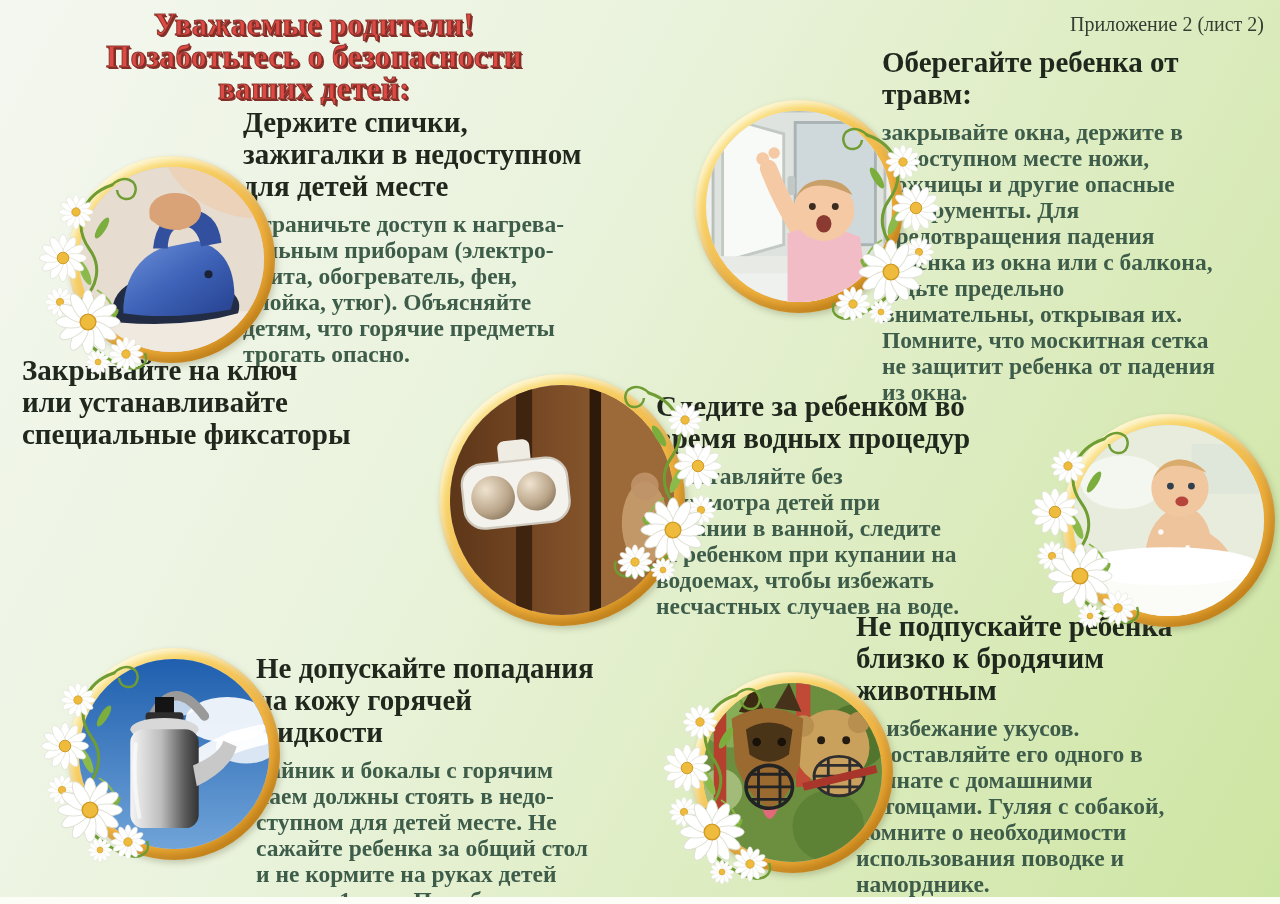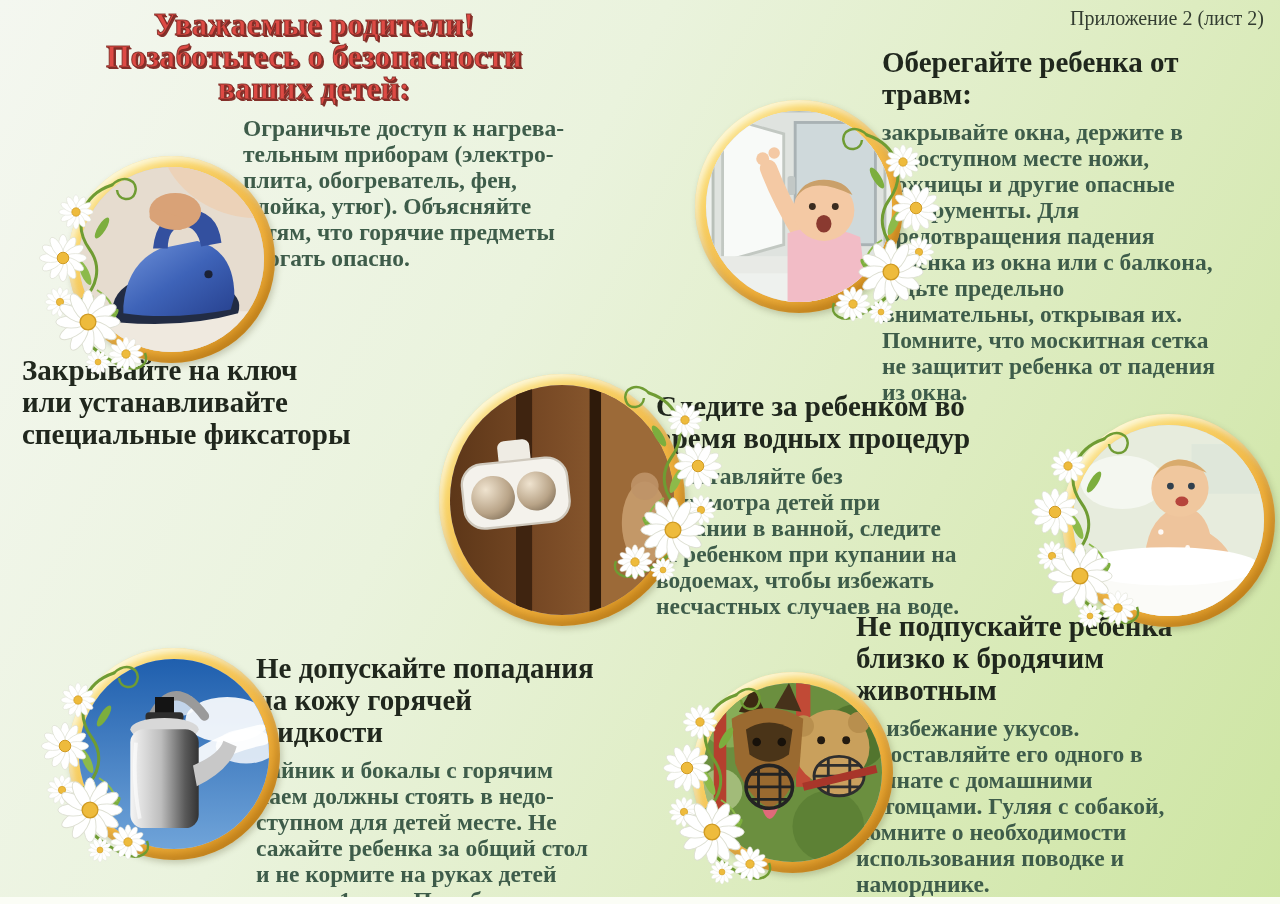--- a/index.html
+++ b/index.html
@@ -8,21 +8,21 @@
   .poster{
     position:relative;width:1280px;height:904px;overflow:hidden;
     background:linear-gradient(118deg,#f4f7f0 0%,#eaf3dd 38%,#ddecc0 68%,#cde5a2 100%);
     font-family:"Liberation Serif","DejaVu Serif",serif;
   }
   .poster::after{ 
     content:"";position:absolute;left:0;right:0;bottom:0;height:7px;background:#fbfdf6;
   }
 
   .annotation{
-    position:absolute;top:7px;right:16px;
+    position:absolute;top:13px;right:16px;
     font-size:20px;color:#333d31;white-space:pre-line;
   }
 
   .title{
     position:absolute;left:40px;top:5px;width:540px;margin:4px;
     text-align:center;font-weight:bold;font-size:31px;line-height:32px;
     letter-spacing:.5px;color:#dd4a44;white-space:pre-line;
     -webkit-text-stroke:1px rgba(125,42,36,.85);
     text-shadow:2px 2px 0 #84302a, 1px 1px 0 #84302a;
   }
@@ -145,20 +145,23 @@
 
 <div class="poster">
 
   <div class="annotation">Приложение 2 (лист 2)</div>
 
   <h1 class="title">Уважаемые родители!
 Позаботьтесь о безопасности
 ваших детей:</h1>
 
   <section class="section" id="sec-matches">
+    <h2 class="sec-heading">Держите спички,
+зажигалки в недоступном
+для детей месте</h2>
     <p class="sec-body">Ограничьте доступ к нагрева-
 тельным приборам (электро-
 плита, обогреватель, фен,
 плойка, утюг). Объясняйте
 детям, что горячие предметы
 трогать опасно.</p>
   </section>
 
   <section class="section" id="sec-locks">
     <h2 class="sec-heading">Закрывайте на ключ

